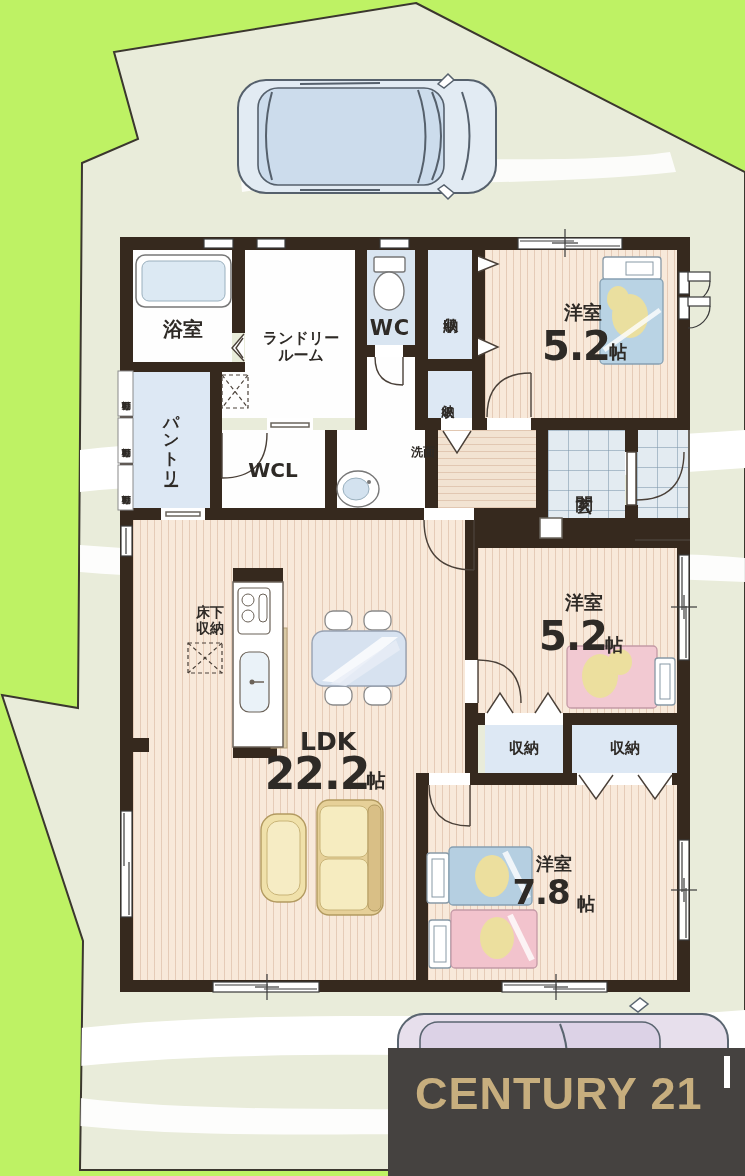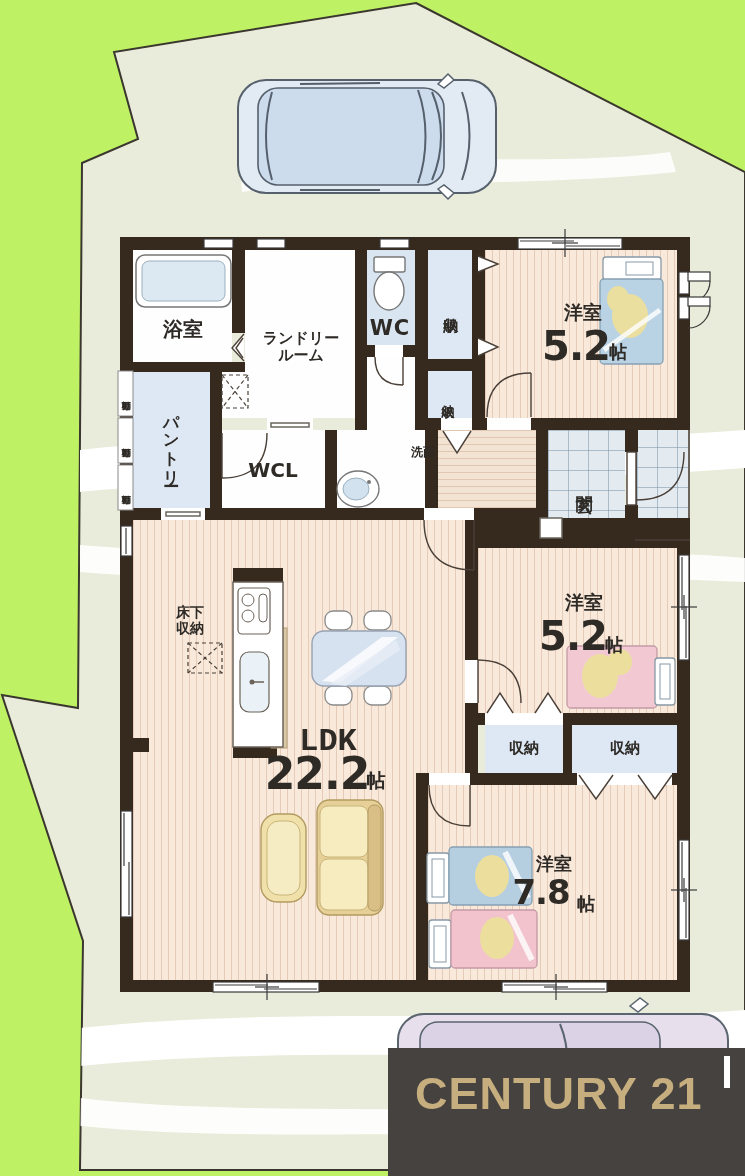--- a/index.html
+++ b/index.html
@@ -331,25 +331,25 @@
   <div class="lbl" style="left:390px;top:328px;font-size:21px;letter-spacing:1px;">WC</div>
   <div class="lbl vtext" style="left:450px;top:306px;font-size:15px;">収納</div>
   <div class="lbl vtext" style="left:447px;top:395px;font-size:13px;">収納</div>
   <div class="lbl" style="left:583px;top:313px;font-size:19px;">洋室</div>
   <div class="lbl num" style="left:576px;top:346px;font-size:40px;">5.2</div>
   <div class="lbl" style="left:618px;top:352px;font-size:18px;">帖</div>
   <div class="lbl vtext" style="left:584px;top:483px;font-size:17px;">玄関</div>
   <div class="lbl" style="left:379px;top:453px;font-size:12px;margin-left:44px;">洗面</div>
   <div class="lbl" style="left:273px;top:470px;font-size:20px;">WCL</div>
   <div class="lbl vtext" style="left:171px;top:441px;font-size:16px;">パントリー</div>
-  <div class="lbl" style="left:190px;top:620px;font-size:14px;">
+  <div class="lbl" style="left:210px;top:620px;font-size:14px;">
     <div>床下</div>
     <div>収納</div>
   </div>
-  <div class="lbl" style="left:328px;top:742px;font-size:32px;font-family:Liberation Mono, monospace;">LDK</div>
+  <div class="lbl" style="left:328px;top:742px;font-size:25px;">LDK</div>
   <div class="lbl num" style="left:317px;top:774px;font-size:44px;">22.2</div>
   <div class="lbl" style="left:376px;top:781px;font-size:19px;">帖</div>
   <div class="lbl" style="left:584px;top:603px;font-size:19px;">洋室</div>
   <div class="lbl num" style="left:573px;top:636px;font-size:40px;">5.2</div>
   <div class="lbl" style="left:614px;top:645px;font-size:18px;">帖</div>
   <div class="lbl" style="left:524px;top:749px;font-size:15px;">収納</div>
   <div class="lbl" style="left:625px;top:749px;font-size:15px;">収納</div>
   <div class="lbl" style="left:554px;top:864px;font-size:18px;">洋室</div>
   <div class="lbl num" style="left:541px;top:893px;font-size:34px;">7.8</div>
   <div class="lbl" style="left:586px;top:904px;font-size:18px;">帖</div>

